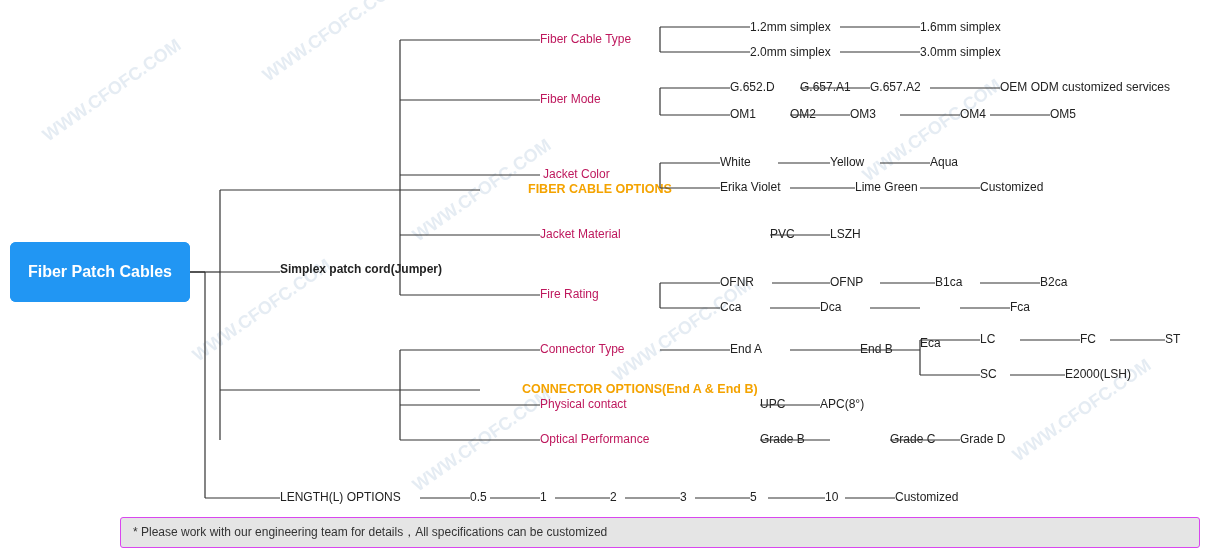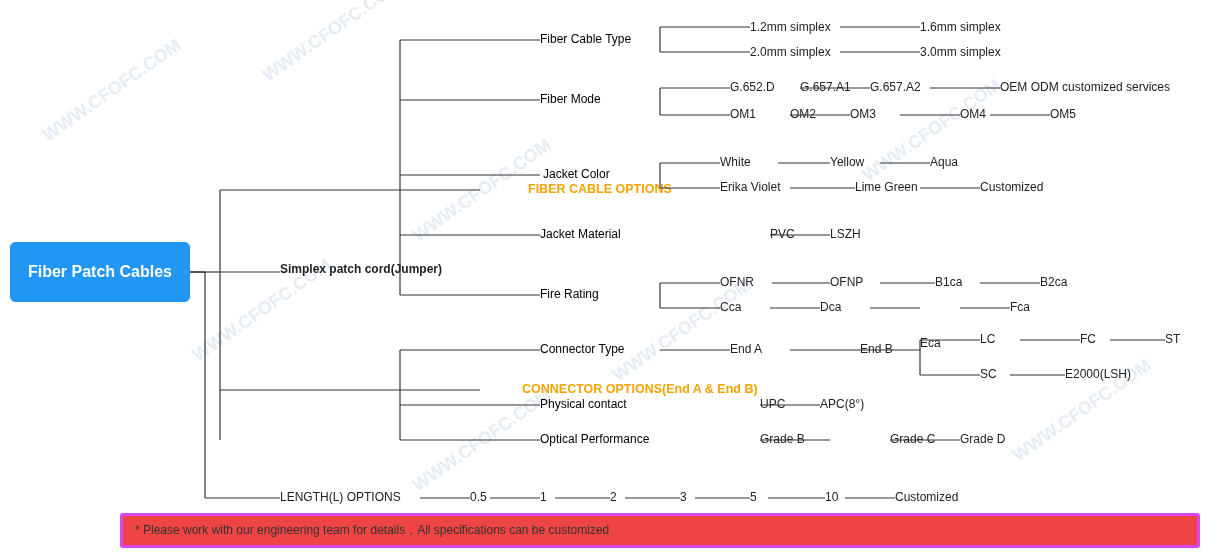--- a/index.html
+++ b/index.html
@@ -70,33 +70,33 @@
       align-items: center;
     }
 
     .node-label.category {
       font-weight: bold;
       color: #F4A300;
       font-size: 12.5px;
     }
 
     .node-label.mid {
-      color: #000000;
+      color: #be185d;
     }
 
     .footer-note {
       position: absolute;
       bottom: 10px;
       left: 120px;
       right: 20px;
-      border: 3px solid #d946ef;
+      border: 1px solid #d946ef;
       padding: 6px 12px;
       font-size: 12px;
       color: #333;
-      background: #ef4444;
+      background: #e5e5e5;
       border-radius: 3px;
     }
   </style>
 </head>
 <body>
 
 <div class="main-container">
 
   <div class="watermark" style="left:30px; top:80px;">WWW.CFOFC.COM</div>
   <div class="watermark" style="left:250px; top:20px;">WWW.CFOFC.COM</div>

